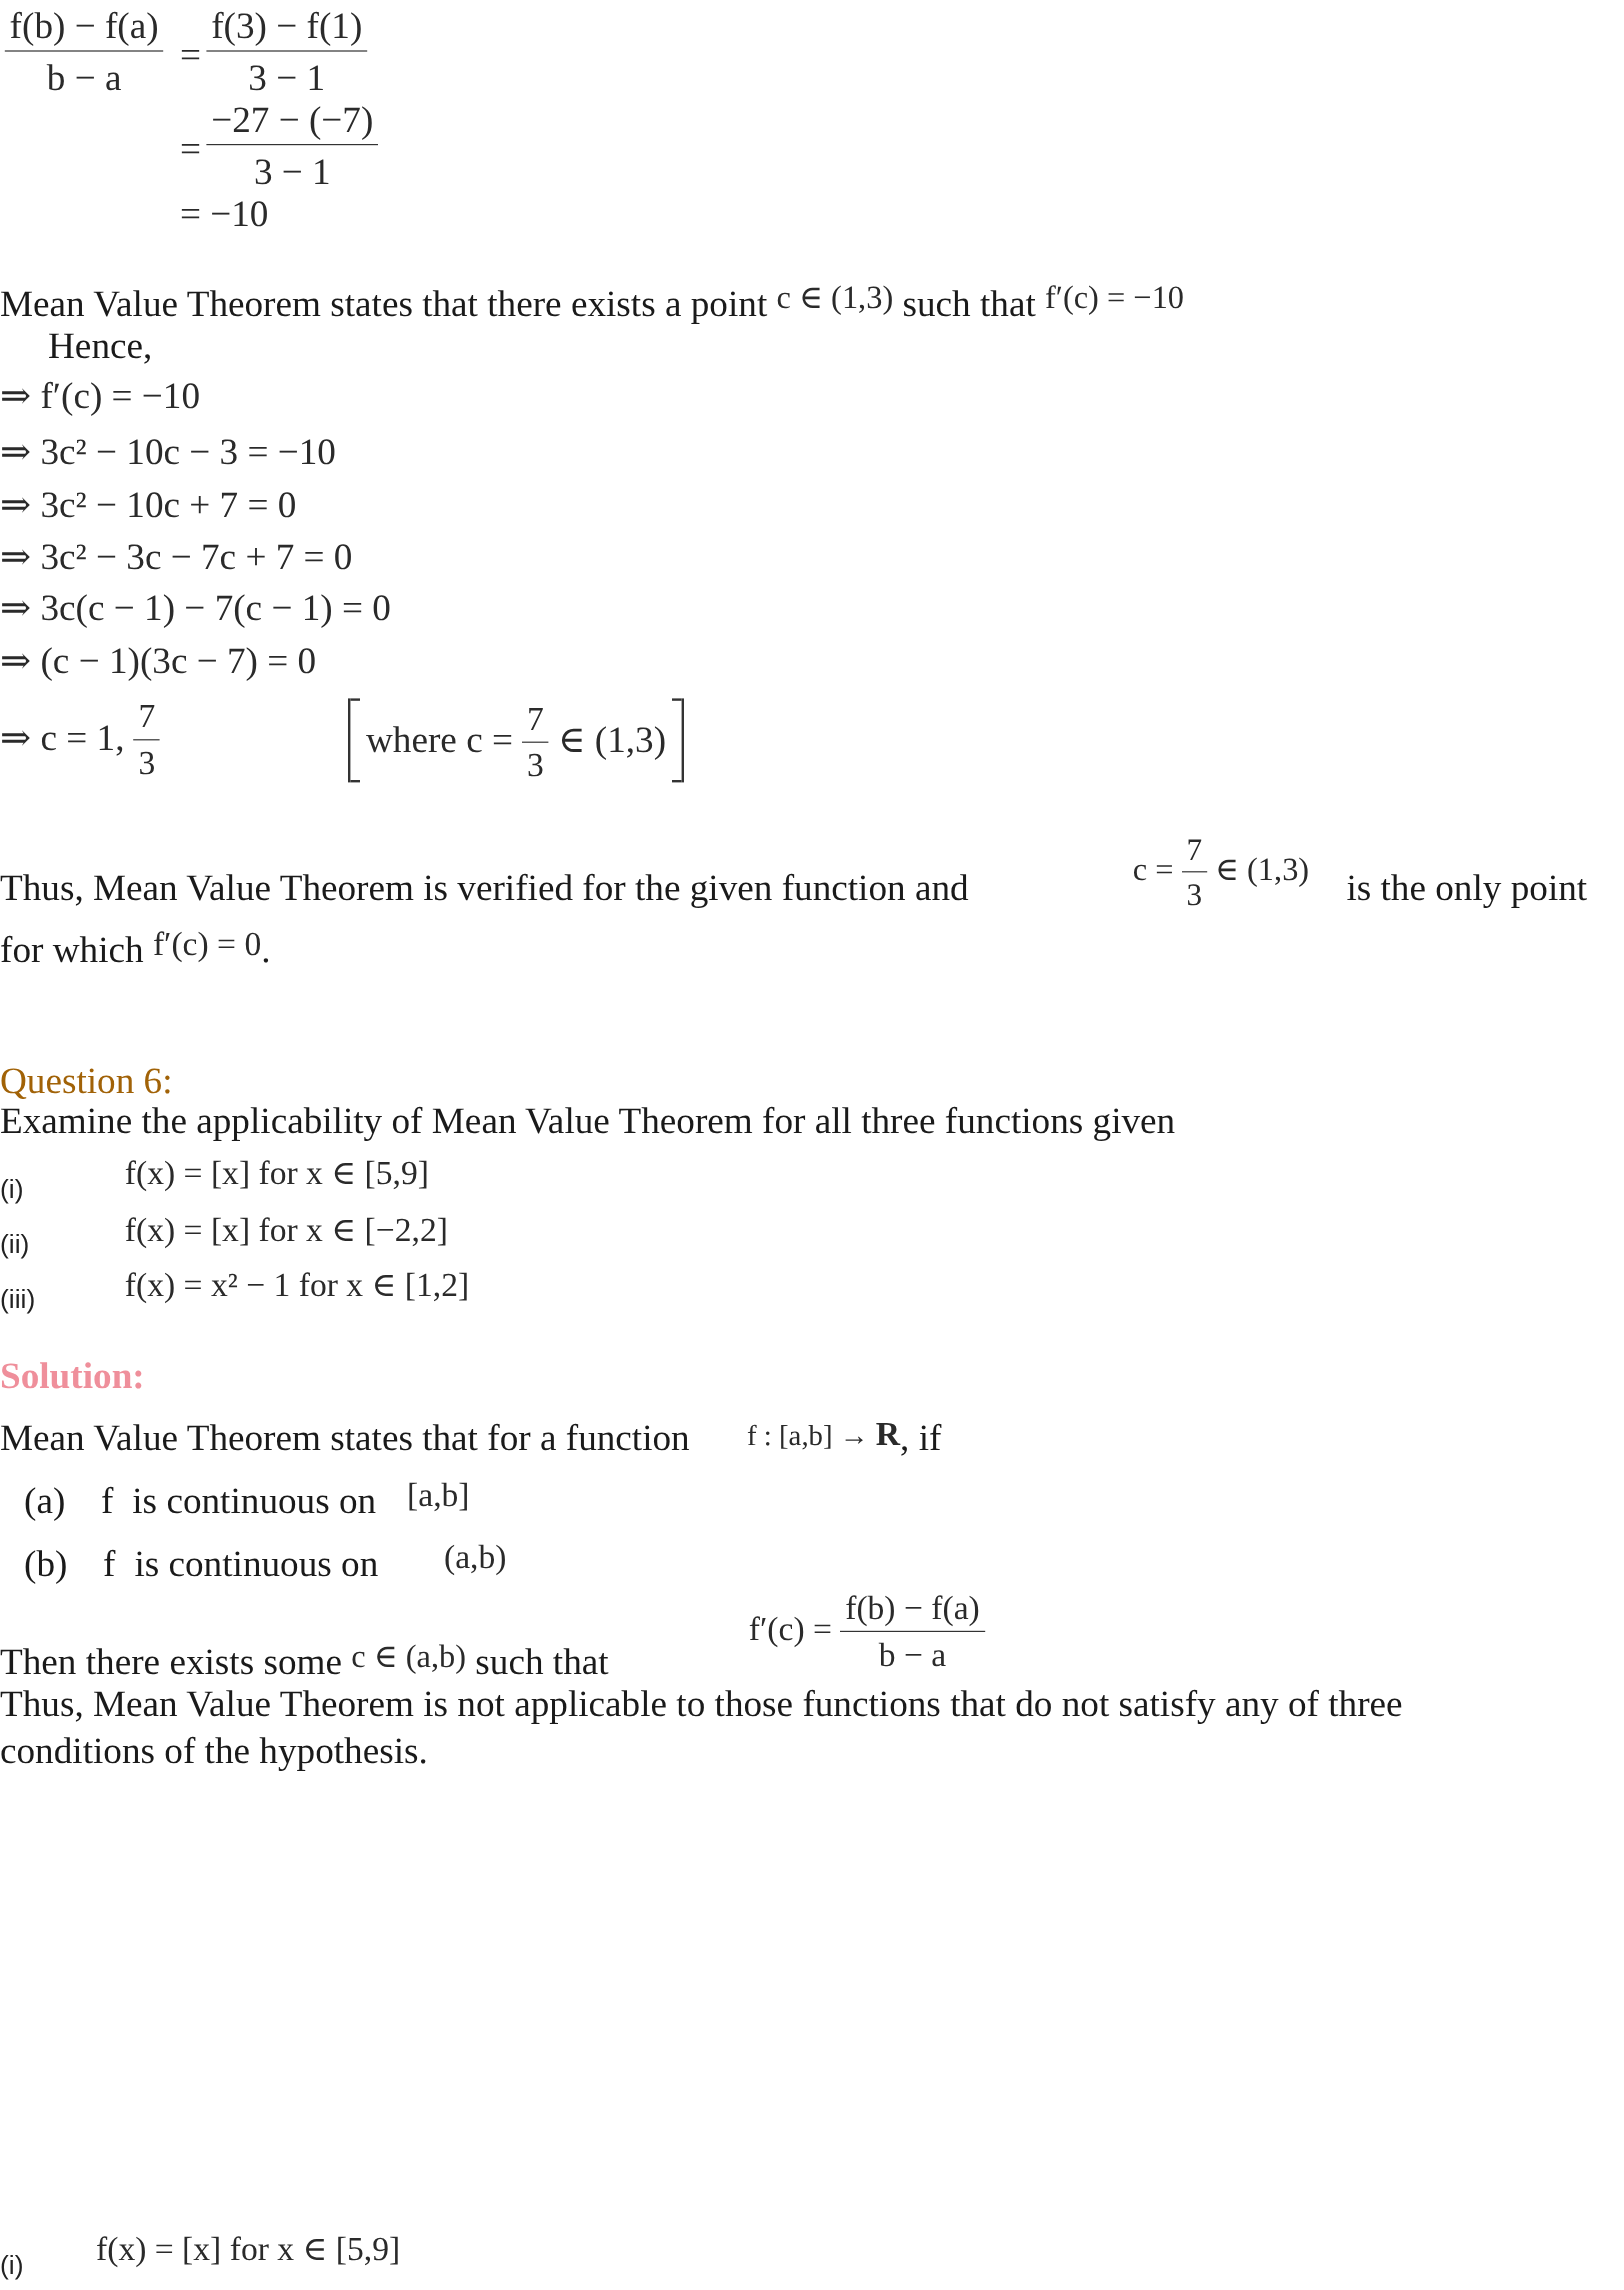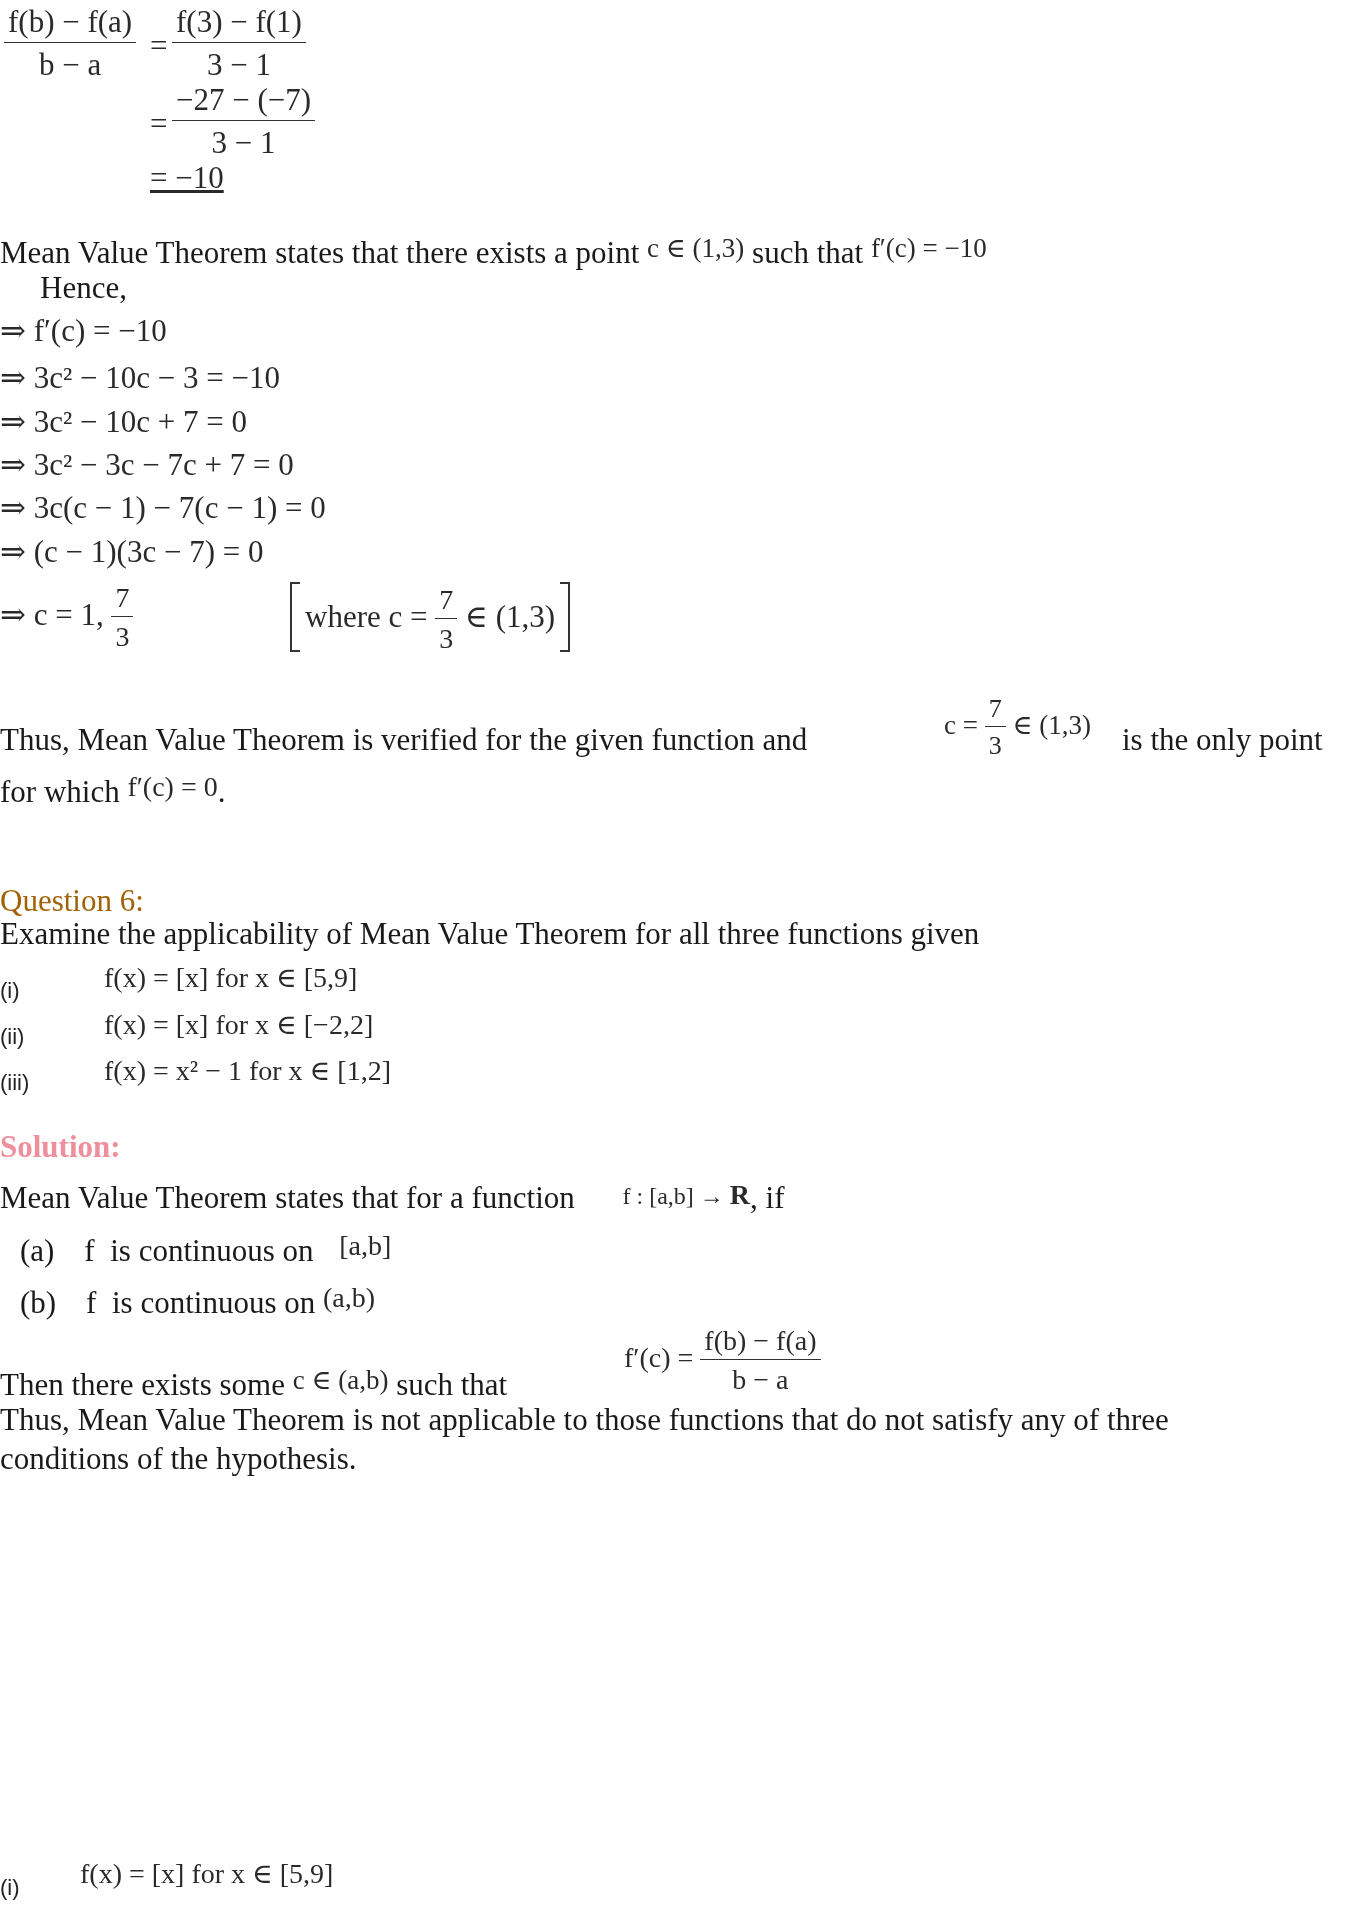--- a/index.html
+++ b/index.html
@@ -38,21 +38,21 @@
     <span class="den">3 − 1</span>
   </span>
 </div>
 <div class="abs math" style="left:150px; top:106px;">=</div>
 <div class="abs math" style="left:172px; top:82px;">
   <span class="frac">
     <span class="num">−27 − (−7)</span>
     <span class="den">3 − 1</span>
   </span>
 </div>
-<div class="abs math" style="left:150px; top:160px;text-decoration:underline;">= −10</div>
+<div class="abs math" style="left:150px; top:160px;">= −10</div>
 
 <div class="abs txt" style="left:0; top:237px;">
   <span>Mean Value Theorem states that there exists a point</span>
   <span class="math it" style="font-size:27px; position:relative; top:-6px;">c ∈ (1,3)</span>
   <span>such that</span>
   <span class="math it" style="font-size:27px; position:relative; top:-6px;">f′(c) = −10</span>
 </div>
 <div class="abs txt" style="left:0; top:272px;margin-left:40px;">Hence,</div>
 
 <div class="abs math" style="left:0; top:312px;">⇒ f′(c) = −10</div>
@@ -115,21 +115,21 @@
 <div class="abs txt" style="left:20px; top:1235px;">
   <span>(a)</span>
   <span class="it" style="margin-left:22px;">f</span>
   <span style="margin-left:8px;">is continuous on</span>
   <span class="math it" style="font-size:28px; position:relative; top:-6px;margin-left:18px;">[a,b]</span>
 </div>
 <div class="abs txt" style="left:20px; top:1287px;">
   <span>(b)</span>
   <span class="it" style="margin-left:22px;">f</span>
   <span style="margin-left:8px;">is continuous on</span>
-  <span class="math it" style="font-size:28px; position:relative; top:-6px;">(a,b)</span>
+  <span class="math it" style="font-size:28px; position:relative; top:-6px;margin-left:47px;">(a,b)</span>
 </div>
 
 <div class="abs txt" style="left:0; top:1369px;">
   <span>Then there exists some</span>
   <span class="math it" style="font-size:27px; position:relative; top:-6px;">c ∈ (a,b)</span>
   <span>such that</span>
 </div>
 <div class="abs math it" style="left:624px; top:1325px; font-size:28px;">
   <span>f′(c) =</span>
   <span class="frac">

